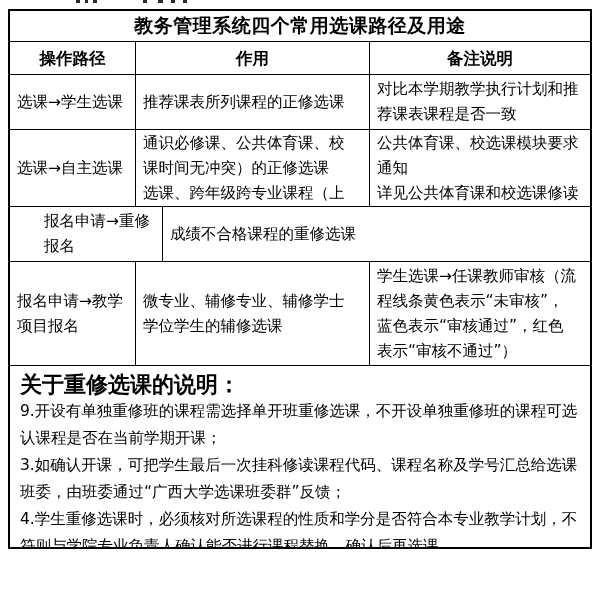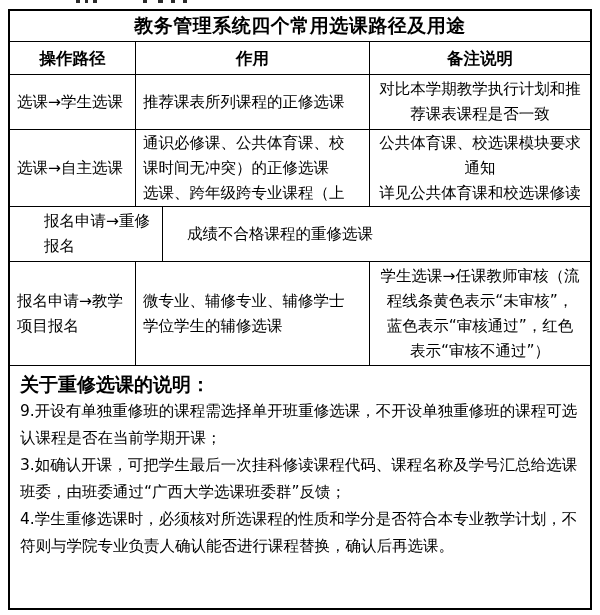--- a/index.html
+++ b/index.html
@@ -20,21 +20,21 @@
     position: absolute;
     top: 0;
     height: 3px;
     background: #2a2a2a;
   }
   .doc-table {
     position: absolute;
     left: 8px;
     top: 9px;
     width: 584px;
-    height: 601px;
+    height: 540px;
     border: 2px solid #000000;
     box-sizing: border-box;
     display: flex;
     flex-direction: column;
     background: #ffffff;
   }
   .t-row {
     box-sizing: border-box;
     border-bottom: 1px solid #000000;
     flex: 0 0 auto;
@@ -67,34 +67,34 @@
     box-sizing: border-box;
     border-right: 1px solid #000000;
     padding: 2px 7px;
     display: flex;
     flex-direction: column;
     justify-content: center;
     font-size: 15.5px;
     line-height: 25px;
     overflow: hidden;
   }
-  .cell:last-child { border-right: none; text-align: center; }
+  .cell:last-child { border-right: none; }
   .cell .line { white-space: nowrap; }
   .notes-row {
     flex: 1 1 auto;
     border-bottom: none;
     padding: 5px 10px 0 10px;
     box-sizing: border-box;
     font-size: 15.5px;
     line-height: 27px;
     overflow: hidden;
   }
   .notes-heading {
     font-weight: bold;
-    font-size: 19px;
+    font-size: 22px;
     line-height: 27px;
     white-space: nowrap;
   }
   .notes-row .line { white-space: nowrap; }
 </style>
 </head>
 <body>
 
 <div class="remnant" style="left:76px; width:4px;"></div>
 <div class="remnant" style="left:85px; width:3px;"></div>

